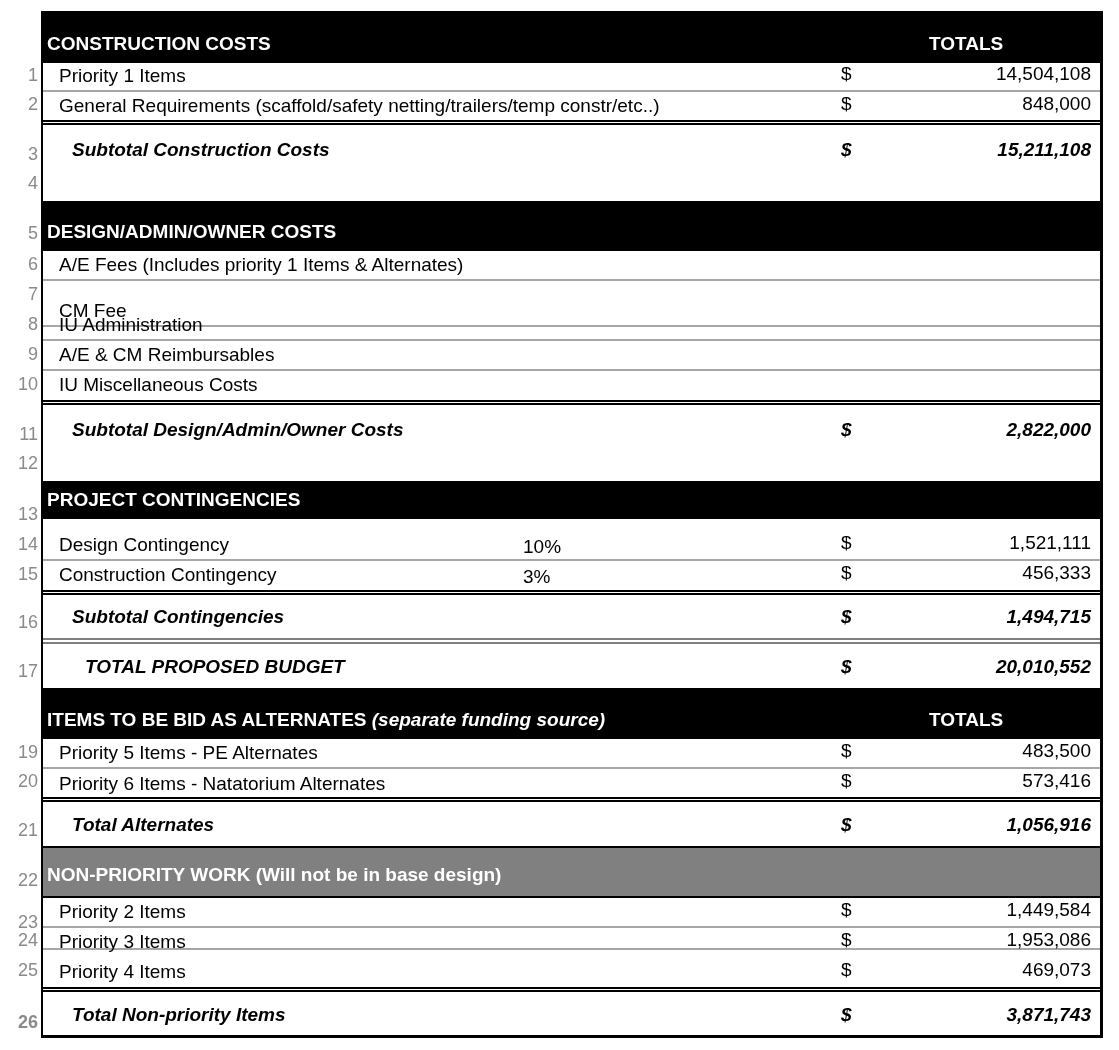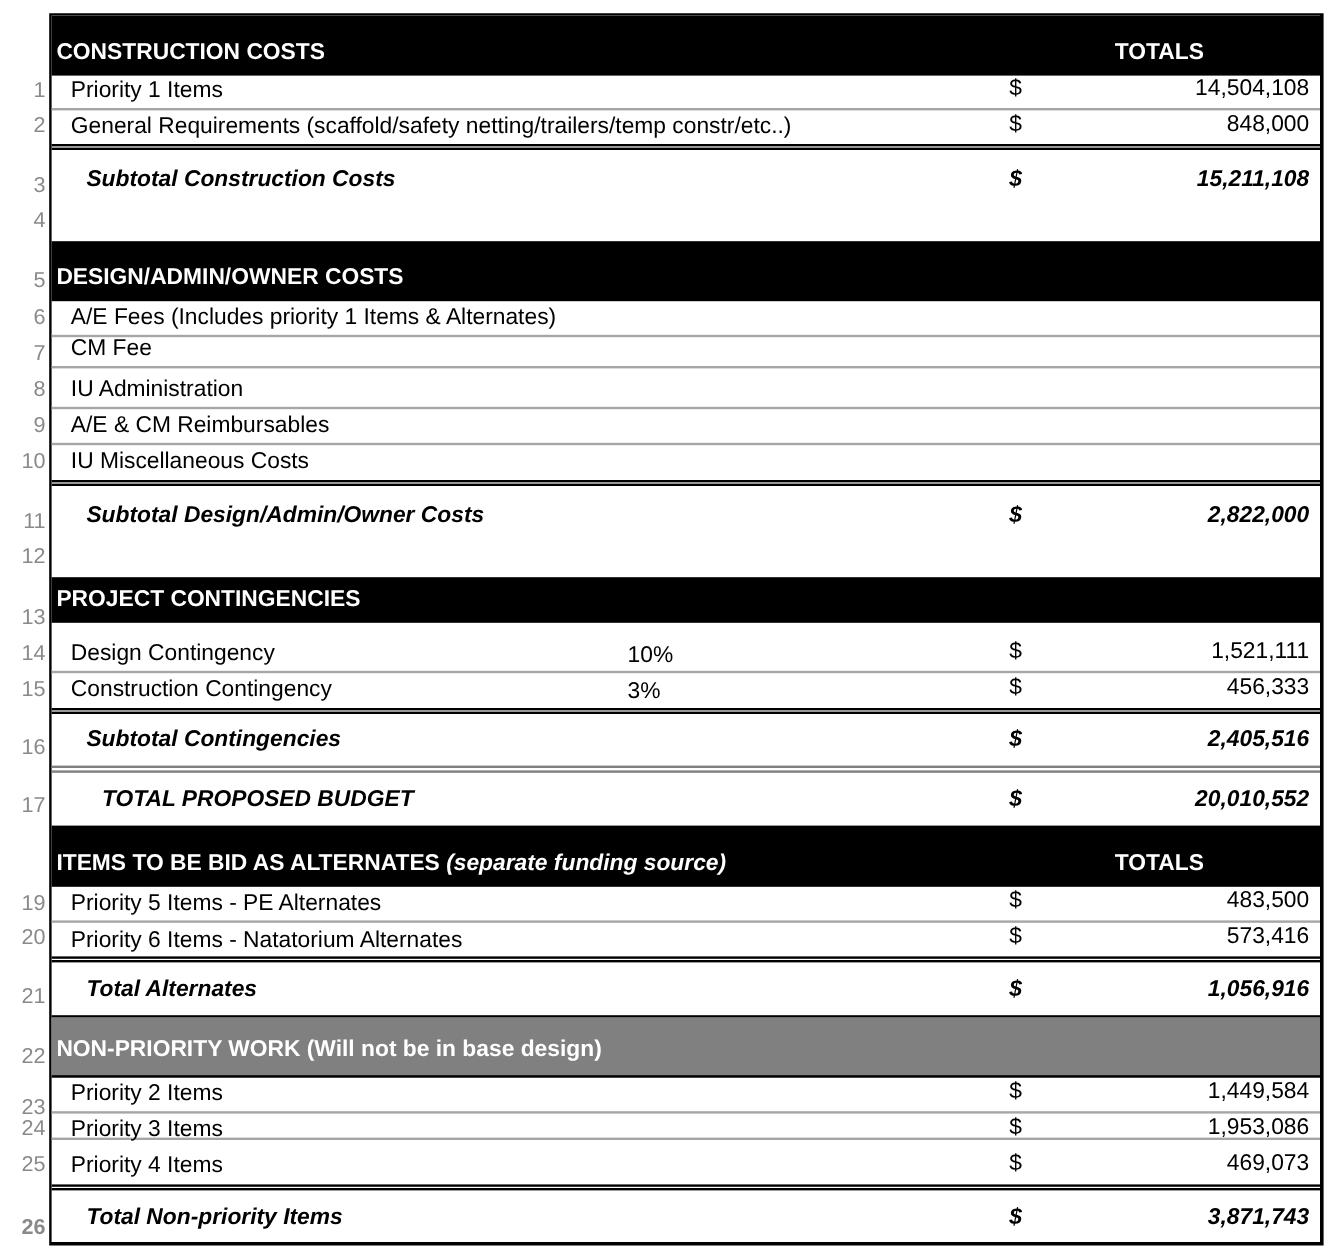--- a/index.html
+++ b/index.html
@@ -64,21 +64,21 @@
 <span class="rn" style="top:223px;">5</span>
 <div class="row hdr" style="top:201px;height:50px;">
   <span class="t">DESIGN/ADMIN/OWNER COSTS</span>
 </div>
 
 <span class="rn" style="top:254px;">6</span>
 <div class="row item" style="top:251px;height:30px;">
   <span class="l" style="left:16px;">A/E Fees (Includes priority 1 Items &amp; Alternates)</span>
 </div>
 <span class="rn" style="top:284px;">7</span>
-<div class="row item" style="top:277px;height:30px;">
+<div class="row item" style="top:297px;height:30px;">
   <span class="l">CM Fee</span>
 </div>
 <span class="rn" style="top:314px;">8</span>
 <div class="row item" style="top:311px;height:30px;">
   <span class="l">IU Administration</span>
 </div>
 <span class="rn" style="top:344px;">9</span>
 <div class="row item" style="top:341px;height:30px;">
   <span class="l">A/E &amp; CM Reimbursables</span>
 </div>
@@ -112,21 +112,21 @@
   <span class="l">Construction Contingency</span>
   <span class="pct">3%</span>
   <span class="d">$</span>
   <span class="v">456,333</span>
 </div>
 
 <span class="rn" style="top:612px;">16</span>
 <div class="row sub dbl" style="top:590px;height:49px;">
   <span class="l" style="top:11px;">Subtotal Contingencies</span>
   <span class="d" style="top:11px;">$</span>
-  <span class="v" style="top:11px;">2,405,516</span>
+  <span class="v" style="top:11px;">1,494,715</span>
 </div>
 
 <span class="rn" style="top:661px;">17</span>
 <div class="row sub dblg" style="top:638px;height:50px;">
   <span class="l deep" style="top:12px;">TOTAL PROPOSED BUDGET</span>
   <span class="d" style="top:12px;">$</span>
   <span class="v" style="top:12px;">20,010,552</span>
 </div>
 
 <span class="rn" style="top:710px;padding-left:36px;">18</span>

